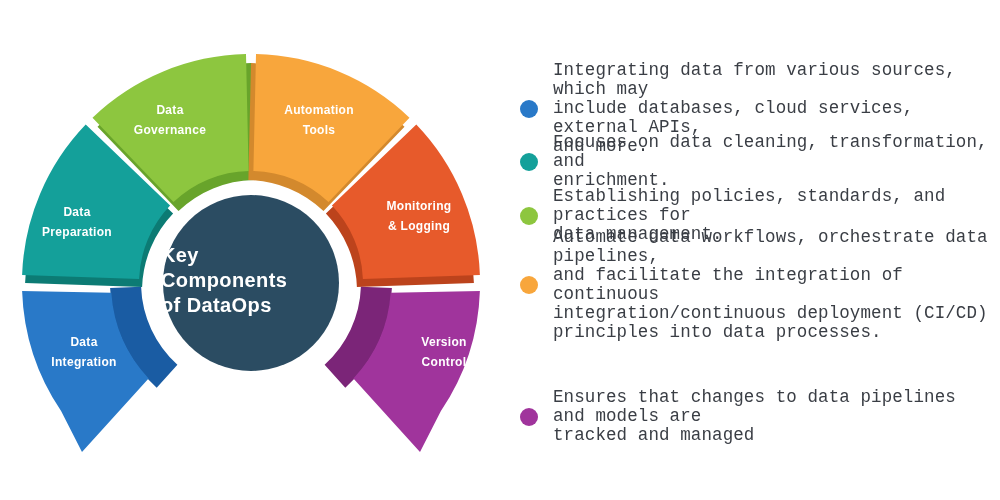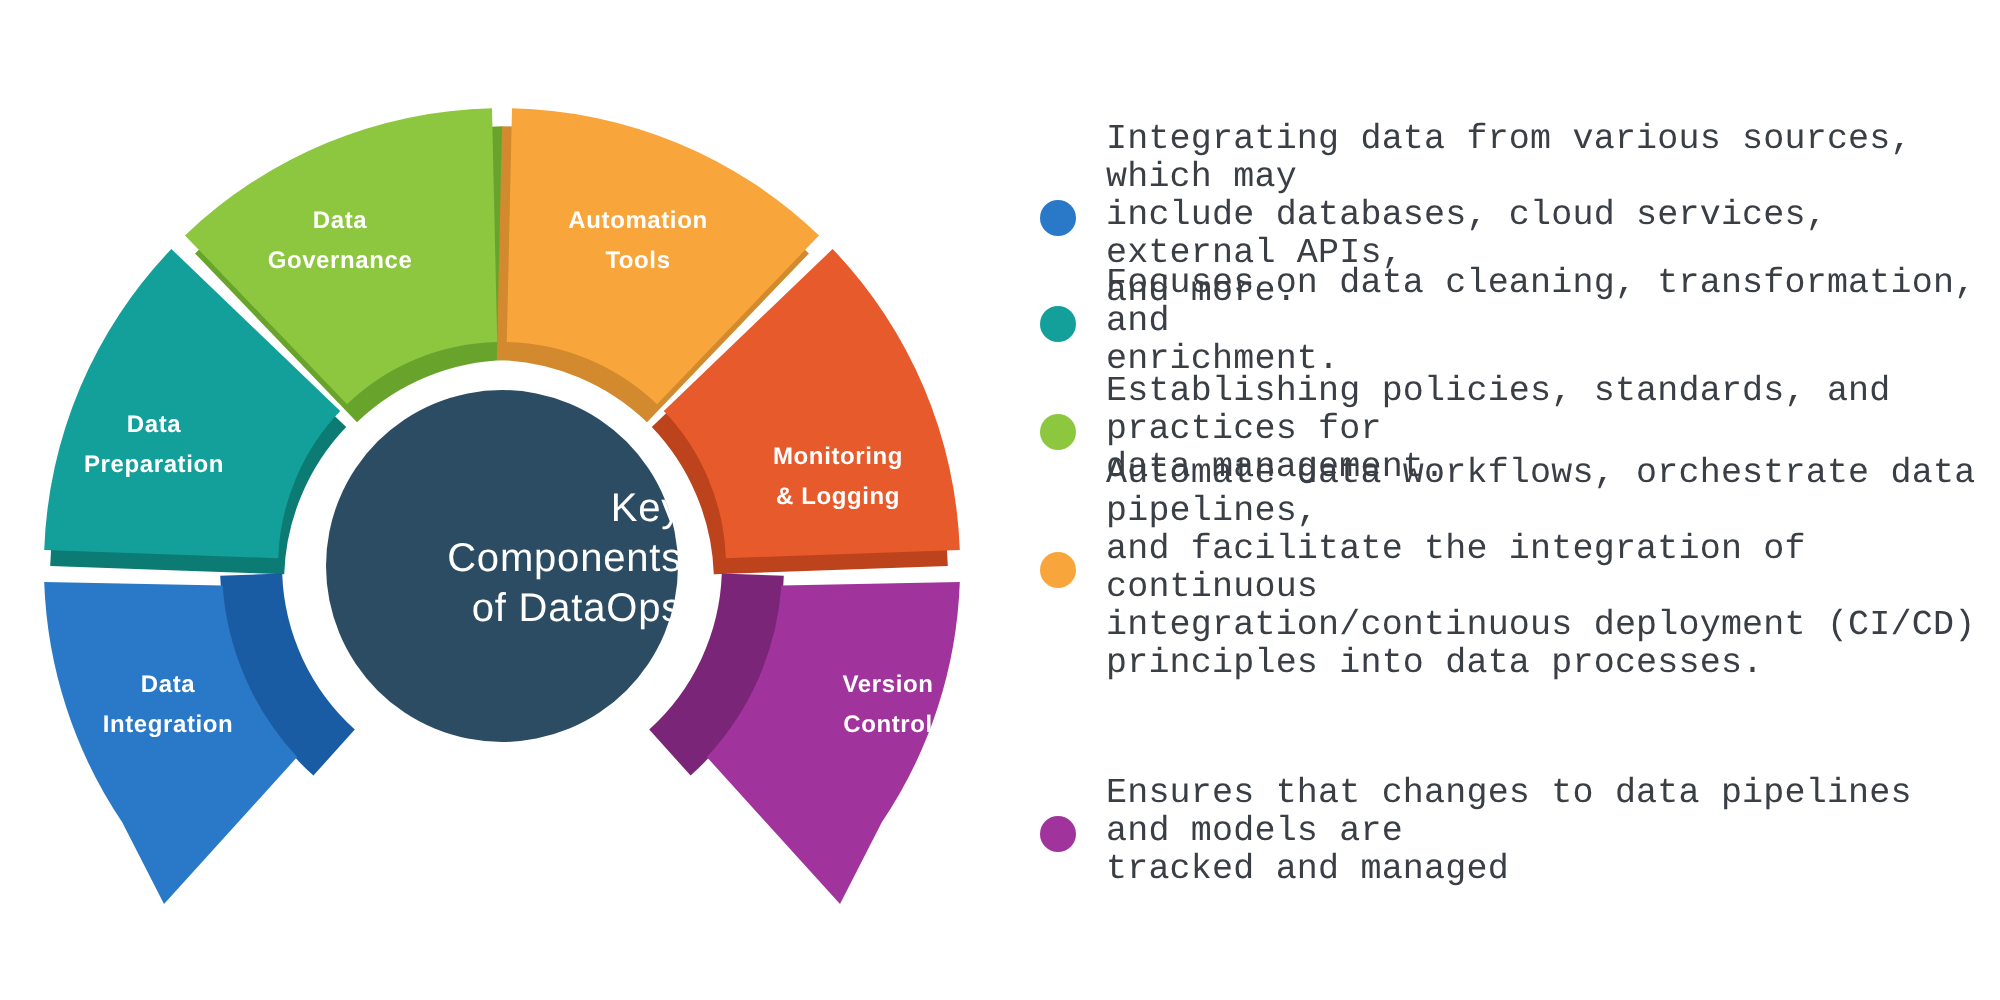--- a/index.html
+++ b/index.html
@@ -34,24 +34,24 @@
     text-align: center;
     white-space: pre-line;
     pointer-events: none;
   }
 
   .center-label {
     position: absolute;
     transform: translate(-50%, -50%);
     color: #ffffff;
     font-size: 20px;
-    font-weight: 400;
+    font-weight: 700;
     line-height: 25px;
     letter-spacing: 0.4px;
-    text-align: right;
+    text-align: left;
     white-space: pre-line;
     width: 180px;
     pointer-events: none;
   }
 
   
   .legend-item {
     position: absolute;
     left: 520px;
     width: 478px;
@@ -98,21 +98,21 @@
 
     <circle cx="251" cy="283" r="88" fill="#2B4C62"></circle>
   </svg>
 
   <div class="seg-label" style="left:170px; top:120px;">Data
 Governance</div>
   <div class="seg-label" style="left:319px; top:120px;">Automation
 Tools</div>
   <div class="seg-label" style="left:77px; top:222px;">Data
 Preparation</div>
-  <div class="seg-label" style="left:419px; top:238px;">Monitoring
+  <div class="seg-label" style="left:419px; top:216px;">Monitoring
 &amp; Logging</div>
   <div class="seg-label" style="left:84px; top:352px;">Data
 Integration</div>
   <div class="seg-label" style="left:444px; top:352px;">Version
 Control</div>
   <div class="center-label" style="left:251px; top:280px;">Key
 Components
 of DataOps</div>
 
   <div class="legend-item" style="top:61px;">

